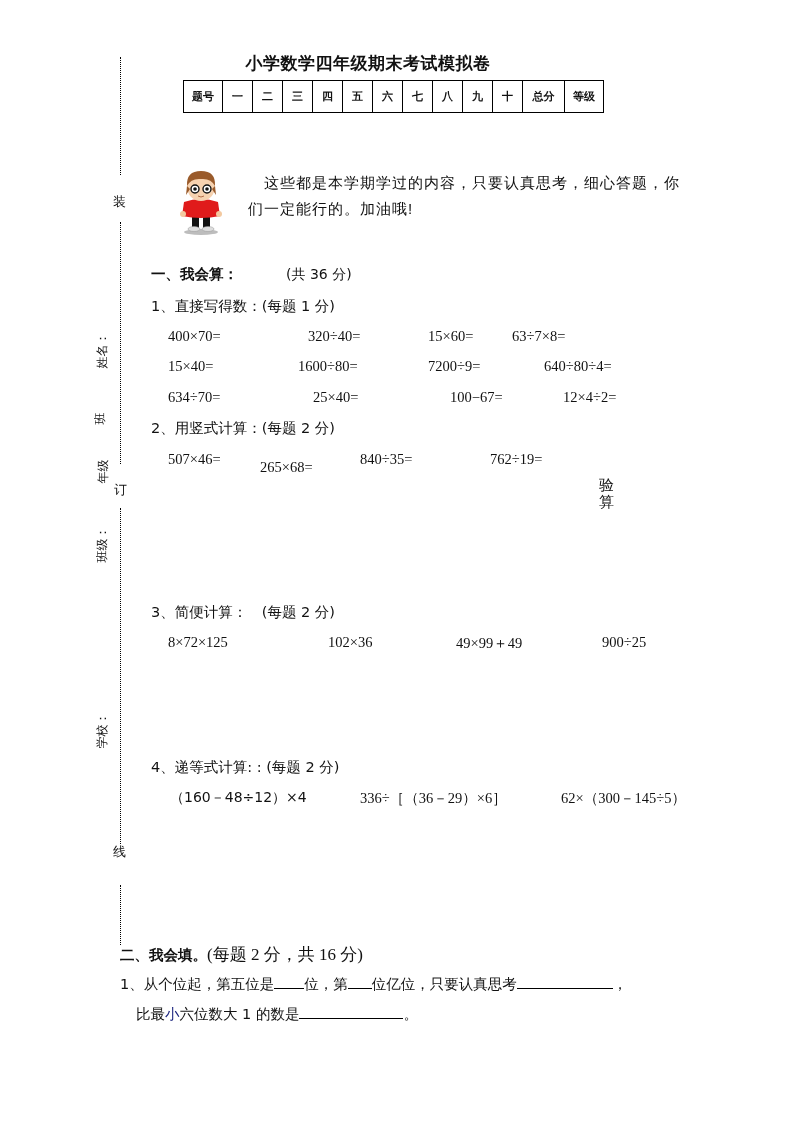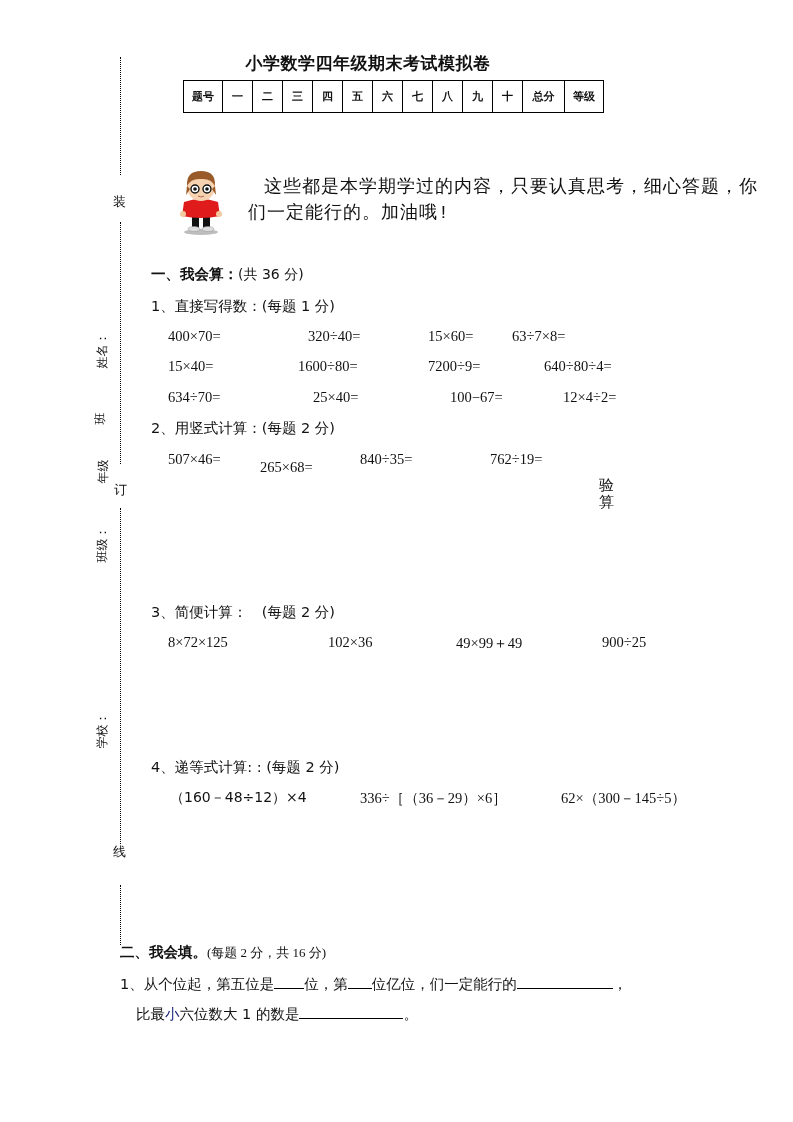--- a/index.html
+++ b/index.html
@@ -22,21 +22,21 @@
 
   
   .dash { position:absolute; left:120px; width:0; border-left:1.5px dotted #000; }
   .vchar { position:absolute; font-size:13px; font-family:"DejaVu Sans", sans-serif; }
   .vrot { position:absolute; font-size:12px; font-family:"DejaVu Sans", sans-serif;
           transform:rotate(-90deg); transform-origin:center center; white-space:nowrap; }
 
   
   .kid { position:absolute; left:178px; top:168px; width:46px; height:68px; }
 
-  .intro { left:248px; font-size:18px; font-family:Liberation Mono, monospace; letter-spacing:1px; }
+  .intro { left:248px; font-size:15px; font-family:Liberation Sans, sans-serif; letter-spacing:1px; }
 
   .h1 { font-size:14.5px; }
   .h1 b { font-family:"DejaVu Sans", sans-serif; }
   .q { font-size:14.5px; font-family:"DejaVu Sans", sans-serif; }
   .expr { font-size:14.5px; font-family:"Liberation Serif", serif; }
   .expr2 { font-size:14.5px; font-family:"DejaVu Sans", sans-serif; }
   .blank { display:inline-block; border-bottom:1.2px solid #000; height:14px; vertical-align:baseline; }
   .blue { color:#1a237e; }
 </style>
 </head>
@@ -100,21 +100,21 @@
   <circle cx="29" cy="21" r="4" fill="#fff" stroke="#111" stroke-width="1.4"></circle>
   <circle cx="17" cy="21" r="1.8" fill="#111"></circle>
   <circle cx="29" cy="21" r="1.8" fill="#111"></circle>
   <path d="M20 28 Q23 30 26 28" stroke="#a0522d" stroke-width="0.8" fill="none"></path>
 </svg>
 
 <div class="abs intro" style="top:174px; left:264px;">这些都是本学期学过的内容，只要认真思考，细心答题，你</div>
 <div class="abs intro" style="top:200px;">们一定能行的。加油哦!</div>
 
 <div class="abs h1" style="left:151px; top:265px;">
-  <b>一、我会算：</b><span class="sans" style="font-size:14px;">(共 36 分)</span>
+  <b>一、我会算：</b><span class="sans" style="font-size:14px;margin-left:48px;">(共 36 分)</span>
 </div>
 
 <div class="abs q" style="left:151px; top:297px;">1、直接写得数：(每题 1 分)</div>
 <div>
   <div class="abs expr" style="left:168px; top:328px;">400×70=</div>
   <div class="abs expr" style="left:308px; top:328px;">320÷40=</div>
   <div class="abs expr" style="left:428px; top:328px;">15×60=</div>
   <div class="abs expr" style="left:512px; top:328px;">63÷7×8=</div>
 
   <div class="abs expr" style="left:168px; top:358px;">15×40=</div>
@@ -147,21 +147,21 @@
 </div>
 
 <div class="abs q" style="left:151px; top:758px;">4、递等式计算: : (每题 2 分)</div>
 <div>
   <div class="abs expr2" style="left:170px; top:789px; font-size:14px;">（160－48÷12）×4</div>
   <div class="abs expr" style="left:360px; top:789px;">336÷［（36－29）×6］</div>
   <div class="abs expr" style="left:561px; top:789px;">62×（300－145÷5）</div>
 </div>
 
 <div class="abs h1" style="left:120px; top:943px;">
-  <b>二、我会填。</b><span class="serif" style="font-size:13px;">(每题 2 分，共 16 分)</span>
+  <b>二、我会填。</b><span class="serif" style="font-size:17px;">(每题 2 分，共 16 分)</span>
 </div>
 
 <div class="abs q" style="left:120px; top:974px;">
-  <span>1、从个位起，第五位是</span><span class="blank" style="width:30px;"></span><span>位，第</span><span class="blank" style="width:24px;"></span><span>位亿位，们一定能行的</span><span class="blank" style="width:96px;"></span><span>，</span>
+  <span>1、从个位起，第五位是</span><span class="blank" style="width:30px;"></span><span>位，第</span><span class="blank" style="width:24px;"></span><span>位亿位，只要认真思考</span><span class="blank" style="width:96px;"></span><span>，</span>
 </div>
 <div class="abs q" style="left:136px; top:1004px;">
   <span>比最</span><span class="blue">小</span><span>六位数大 1 的数是</span><span class="blank" style="width:104px;"></span><span>。</span>
 </div>
 
 </body></html>

